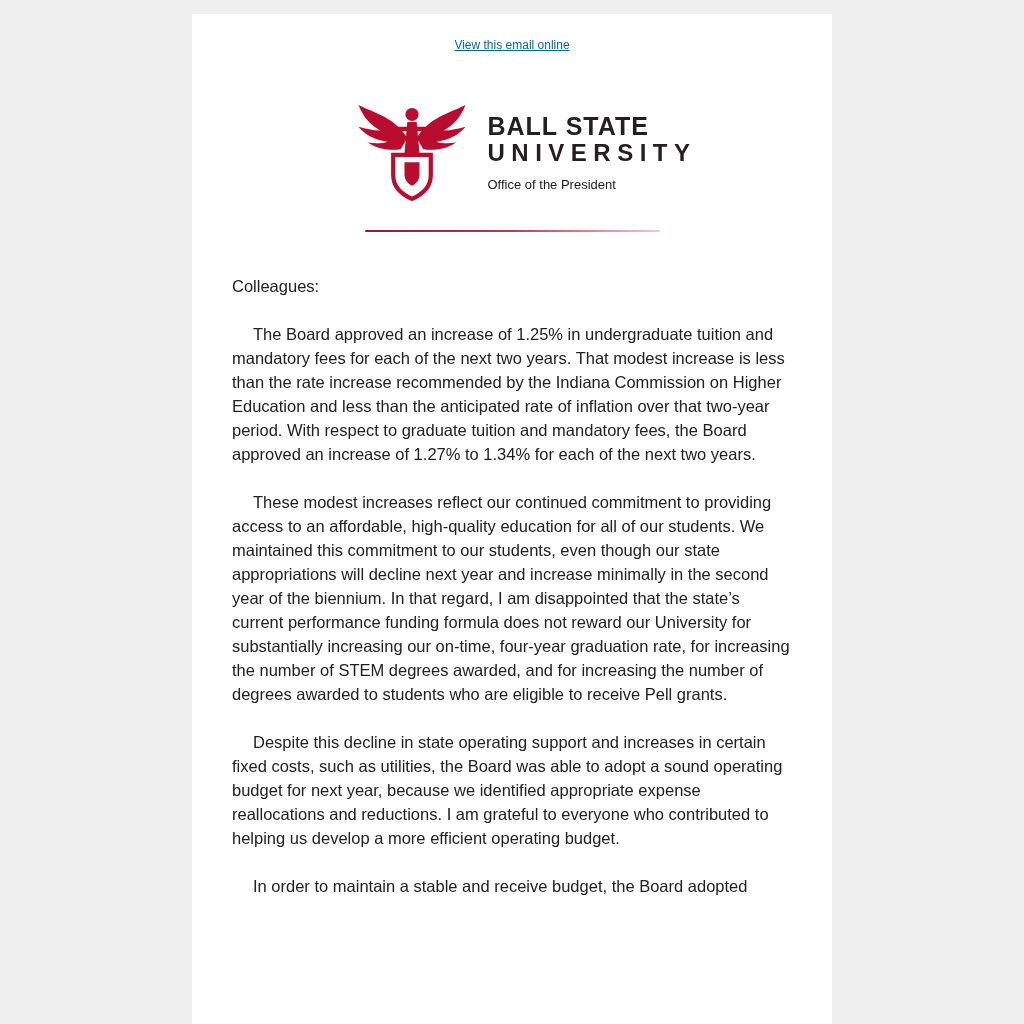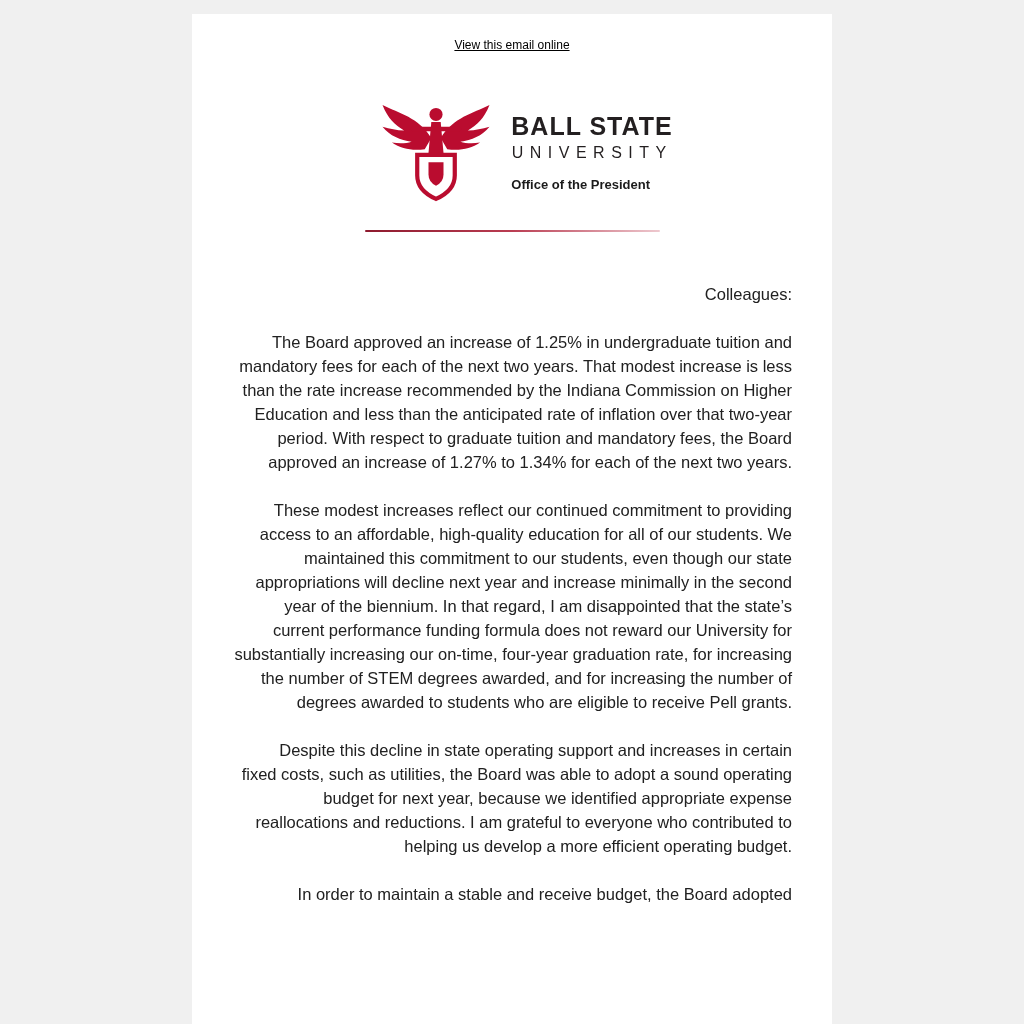--- a/index.html
+++ b/index.html
@@ -17,68 +17,68 @@
     background: #ffffff;
     min-height: 1010px;
     padding-top: 24px;
   }
   .view-online {
     text-align: center;
     font-size: 12px;
     line-height: 14px;
   }
   .view-online a {
-    color: #000000;
+    color: #0369a1;
     text-decoration: underline;
   }
   .logo-block {
     display: flex;
     justify-content: center;
     align-items: center;
     margin-top: 48px;
     gap: 14px;
     padding-left: 24px;
   }
   .emblem { width: 122px; height: 104px; display: block; }
   .logo-text { display: flex; flex-direction: column; }
   .logo-text .l1 {
     font-size: 25px;
     font-weight: 700;
     color: #231f20;
     letter-spacing: 1px;
     line-height: 28px;
   }
   .logo-text .l2 {
-    font-size: 16px;
-    font-weight: 400;
+    font-size: 24px;
+    font-weight: 700;
     color: #231f20;
     letter-spacing: 6.5px;
     line-height: 26px;
     text-align: right;
   }
   .logo-text .office {
     font-size: 13px;
-    font-weight: 700;
+    font-weight: 400;
     color: #1b1b1b;
     margin-top: 11px;
   }
   .divider {
     width: 295px;
     height: 2px;
     margin: 26px auto 0;
     background: linear-gradient(to right, #8e1a2e, #ba3d52, #eec9cf);
     border-radius: 1px;
   }
   .content {
     padding: 34px 40px 0 40px;
     font-size: 16.5px;
     line-height: 24px;
     color: #212121;
   }
-  .content p { margin: 16px 0 24px 0; text-align: right; }
+  .content p { margin: 8px 0 24px 0; }
   .content p.indent { text-indent: 21px; }
 </style>
 </head>
 <body>
 
 <div class="email-container">
 
   <div class="view-online">
     <a href="#">View this email online</a>
   </div>

